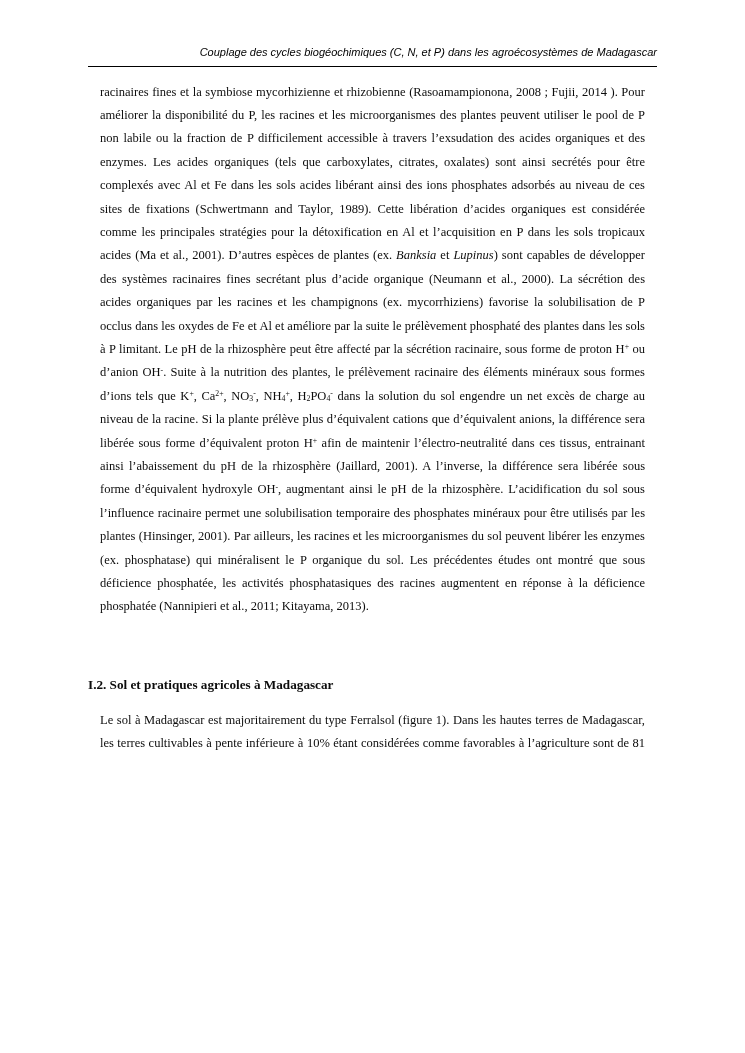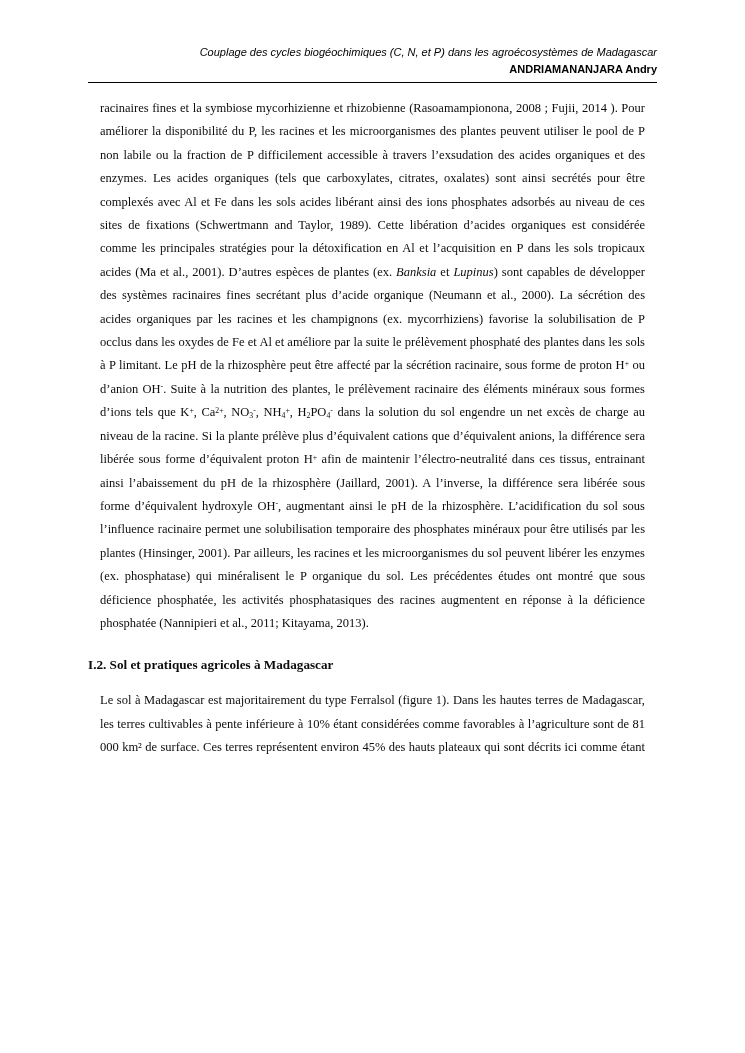--- a/index.html
+++ b/index.html
@@ -34,21 +34,21 @@
     font-size:12.5px;
     line-height:23.4px;
     text-align:justify;
     color:#0c0c0c;
   }
   p.para { margin:12px; }
   .section-heading {
     font-size:13.2px;
     font-weight:bold;
     text-align:left;
-    margin-top:21px;
+    margin-top:57px;
     margin-bottom:15px;
     line-height:18px;
   }
   sup {
     font-size:0.62em;
     line-height:0;
     vertical-align:baseline;
     position:relative;
     top:-0.45em;
   }
@@ -70,21 +70,20 @@
   .page-word { color:#8f9fb3; letter-spacing:0.5px; }
   .page-num  { color:#333333; margin-left:6px; }
 </style>
 </head>
 <body>
 
 <div class="page">
 
   <div class="header">
     <div class="h-line1">Couplage des cycles biogéochimiques (C, N, et P) dans les agroécosystèmes de Madagascar</div>
-    <div class="h-line3">ANDRIAMANANJARA Andry</div>
     <div class="header-rule"></div>
   </div>
 
   <div class="body-text">
     <p class="para"><span>racinaires fines et la symbiose mycorhizienne et rhizobienne (Rasoamampionona, 2008 ; Fujii, 2014 ). Pour améliorer la disponibilité du P, les racines et les microorganismes des plantes peuvent utiliser le pool de P non labile ou la fraction de P difficilement accessible à travers l’exsudation des acides organiques et des enzymes. Les acides organiques (tels que carboxylates, citrates, oxalates) sont ainsi secrétés pour être complexés avec Al et Fe dans les sols acides libérant ainsi des ions phosphates adsorbés au niveau de ces sites de fixations (Schwertmann and Taylor, 1989). Cette libération d’acides organiques est considérée comme les principales stratégies pour la détoxification en Al et l’acquisition en P dans les sols tropicaux acides (Ma et al., 2001). D’autres espèces de plantes (ex. </span><span style="font-style: italic;">Banksia</span><span> et </span><span style="font-style: italic;">Lupinus</span><span>) sont capables de développer des systèmes racinaires fines secrétant plus d’acide organique (Neumann et al., 2000). La sécrétion des acides organiques par les racines et les champignons (ex. mycorrhiziens) favorise la solubilisation de P occlus dans les oxydes de Fe et Al et améliore par la suite le prélèvement phosphaté des plantes dans les sols à P limitant. Le pH de la rhizosphère peut être affecté par la sécrétion racinaire, sous forme de proton H</span><sup>+</sup><span> ou d’anion OH</span><sup>-</sup><span>. Suite à la nutrition des plantes, le prélèvement racinaire des éléments minéraux sous formes d’ions tels que K</span><sup>+</sup><span>, Ca</span><sup>2+</sup><span>, NO</span><sub>3</sub><sup>-</sup><span>, NH</span><sub>4</sub><sup>+</sup><span>, H</span><sub>2</sub><span>PO</span><sub>4</sub><sup>-</sup><span> dans la solution du sol engendre un net excès de charge au niveau de la racine. Si la plante prélève plus d’équivalent cations que d’équivalent anions, la différence sera libérée sous forme d’équivalent proton H</span><sup>+</sup><span> afin de maintenir l’électro-neutralité dans ces tissus, entrainant ainsi l’abaissement du pH de la rhizosphère (Jaillard, 2001). A l’inverse, la différence sera libérée sous forme d’équivalent hydroxyle OH</span><sup>-</sup><span>, augmentant ainsi le pH de la rhizosphère. L’acidification du sol sous l’influence racinaire permet une solubilisation temporaire des phosphates minéraux pour être utilisés par les plantes (Hinsinger, 2001). Par ailleurs, les racines et les microorganismes du sol peuvent libérer les enzymes (ex. phosphatase) qui minéralisent le P organique du sol. Les précédentes études ont montré que sous déficience phosphatée, les activités phosphatasiques des racines augmentent en réponse à la déficience phosphatée (Nannipieri et al., 2011; Kitayama, 2013).</span></p>
     <h2 class="section-heading">I.2. Sol et pratiques agricoles à Madagascar</h2>
     <p class="para"><span>Le sol à Madagascar est majoritairement du type Ferralsol (figure 1). Dans les hautes terres de Madagascar, les terres cultivables à pente inférieure à 10% étant considérées comme favorables à l’agriculture sont de 81 000 km² de surface. Ces terres représentent environ 45% des hauts plateaux qui sont décrits ici comme étant supérieurs à 900 m d’altitude et principalement de type Ferralsol (Grignan, communication personnelle, 2008). La teneur en phosphore total dans les sols malgaches est de l’ordre de 200 à 800 mg P/kg de sol mais une faible quantité, moins de 0.1%, est considérée comme étant immédiatement disponible pour les plantes, 100 à 1000 fois moins que dans les terres agricoles bien fertilisées avec des effluents d’élevage (Morel, 2002 ; Rabeharisoa, 2004 ; Rasoamampionona, 2008 ).</span></p>
   </div>
 
   <div class="footer">

